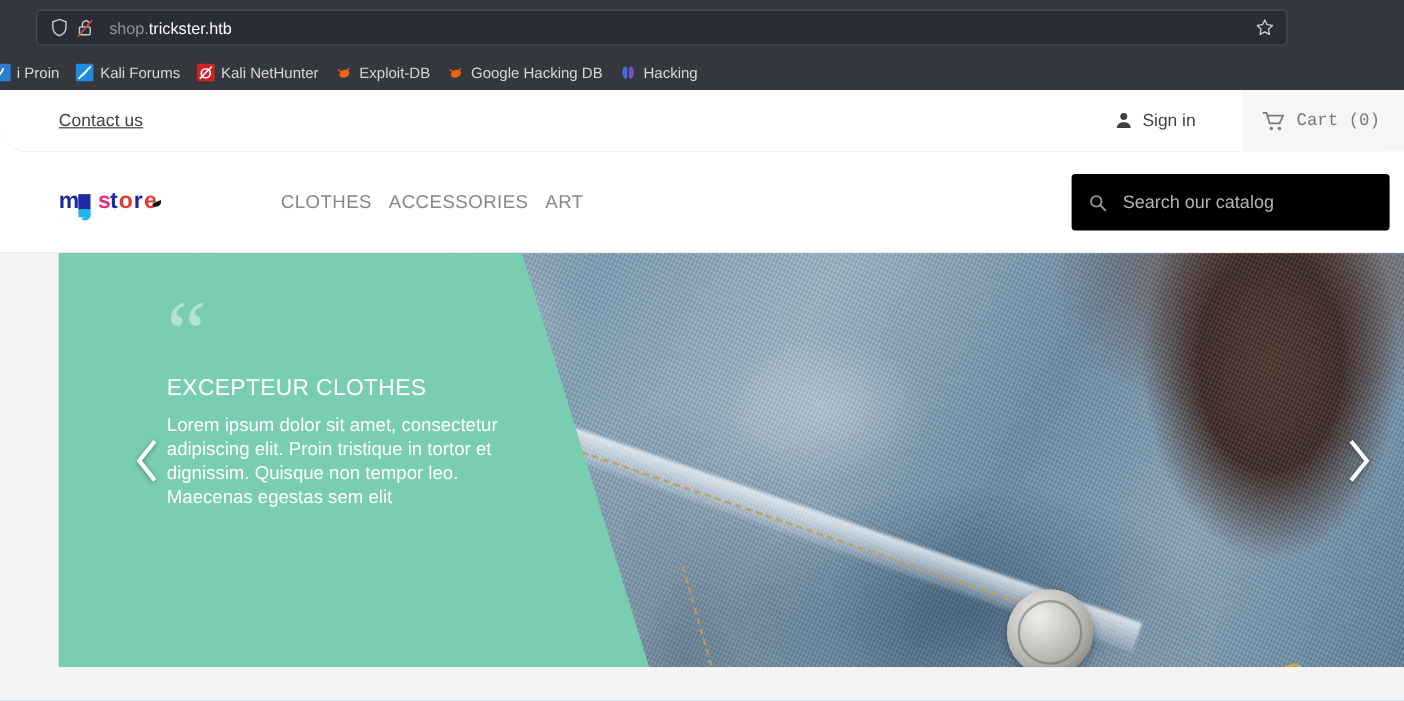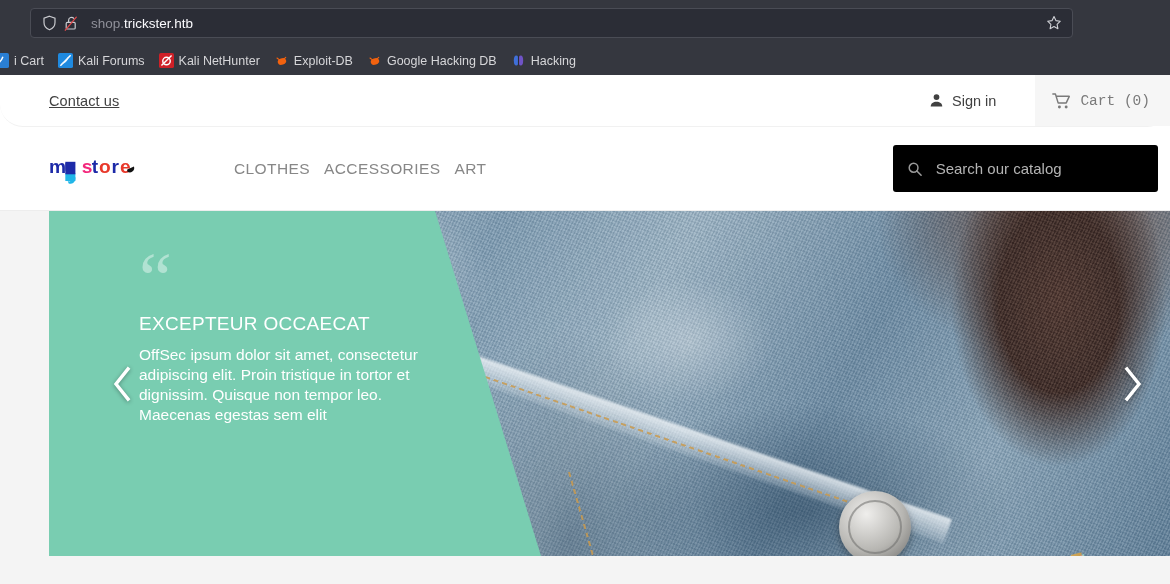--- a/index.html
+++ b/index.html
@@ -385,21 +385,21 @@
     </div>
   </div>
 
   <div class="bookmarks-row">
 
     <div class="bm">
       <svg class="bm-ico" viewBox="0 0 16 16">
         <rect x="0" y="0" width="16" height="16" rx="2" fill="#2a7fd4"></rect>
         <path d="M3 12c3-1.5 5-4 6.5-8" stroke="#fff" stroke-width="1.6" fill="none"></path>
       </svg>
-      <span>i Cart</span>
+      <span>i Proin</span>
     </div>
 
     <div class="bm">
       <svg class="bm-ico" viewBox="0 0 16 16">
         <rect x="0" y="0" width="16" height="16" rx="2" fill="#1f8ae0"></rect>
         <path d="M2.5 13.5 13.5 2.5" stroke="#fff" stroke-width="1.6"></path>
         <path d="M4 11.5c3-1 5.5-3.5 7-7" stroke="#e9f4ff" stroke-width="1.2" fill="none"></path>
       </svg>
       <span>Kali Forums</span>
     </div>
@@ -524,22 +524,22 @@
           
           
         </div>
       </div>
     </div>
 
     <div class="overlay"></div>
 
     <div class="slide-content">
       <span class="quote-mark">“</span>
-      <h2 class="slide-sub">EXCEPTEUR OCCAECAT</h2>
-      <p class="slide-body">OffSec ipsum dolor sit amet, consectetur adipiscing elit. Proin tristique in tortor et dignissim. Quisque non tempor leo. Maecenas egestas sem elit</p>
+      <h2 class="slide-sub">EXCEPTEUR CLOTHES</h2>
+      <p class="slide-body">Lorem ipsum dolor sit amet, consectetur adipiscing elit. Proin tristique in tortor et dignissim. Quisque non tempor leo. Maecenas egestas sem elit</p>
     </div>
 
     <div class="car-arrow car-prev">
       <svg width="22" height="36" viewBox="0 0 22 36">
         <path d="M17 3 5 18l12 15" fill="none" stroke="#ffffff" stroke-width="3.4" stroke-linecap="square"></path>
       </svg>
     </div>
     <div class="car-arrow car-next">
       <svg width="22" height="36" viewBox="0 0 22 36">
         <path d="M5 3l12 15L5 33" fill="none" stroke="#ffffff" stroke-width="3.4" stroke-linecap="square"></path>

